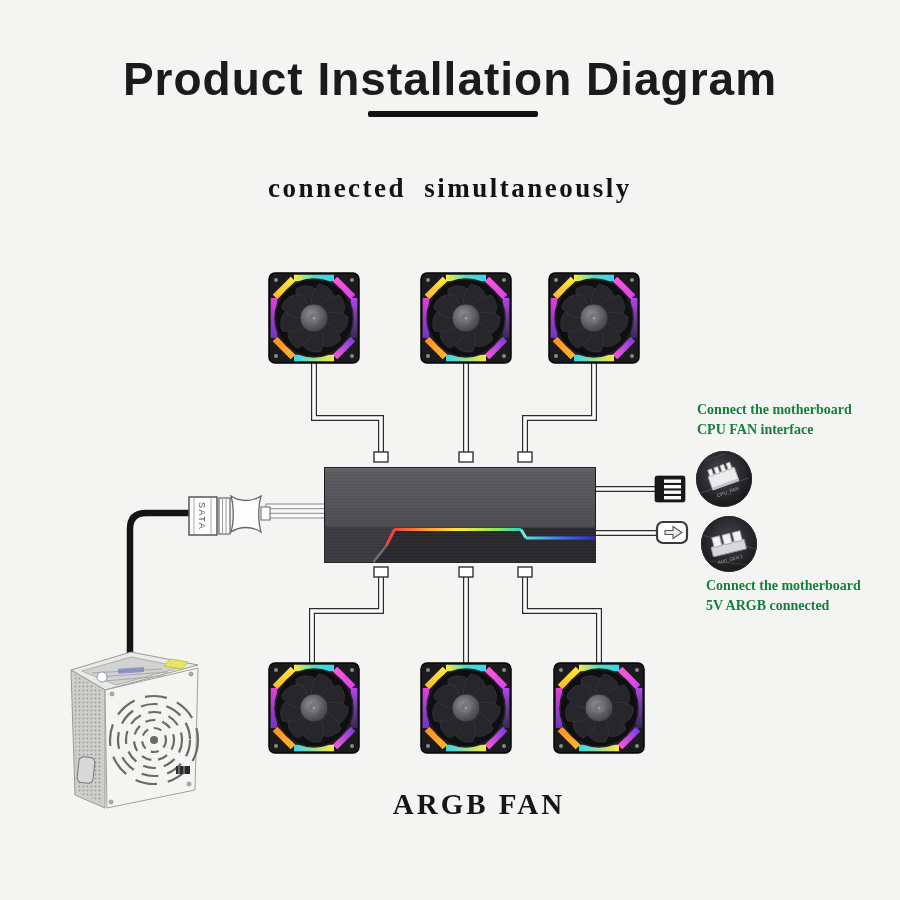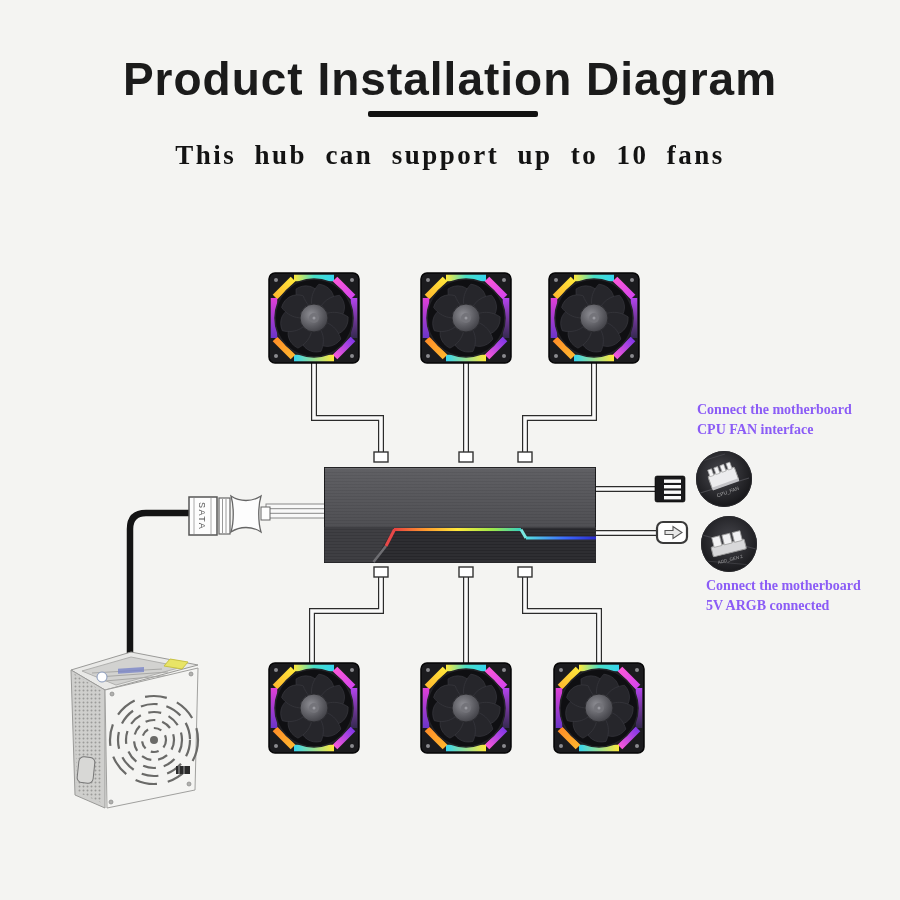--- a/index.html
+++ b/index.html
@@ -5,21 +5,21 @@
   html,body{margin:0;padding:0;background:#f4f4f2;}
   .canvas{position:relative;width:900px;height:900px;margin:0 auto;background:#f4f4f2;overflow:hidden;
           font-family:"Liberation Serif", serif;color:#161616;}
   .abs{position:absolute;}
   .title{left:0;right:0;top:52px;text-align:center;font-family:"Liberation Sans",sans-serif;
          font-weight:bold;font-size:46px;letter-spacing:1px;color:#1b1b1b;white-space:nowrap;}
   .title-underline{left:368px;top:111px;width:170px;height:6px;background:#111;border-radius:2px;}
   .subtitle{left:0;right:0;text-align:center;font-weight:bold;font-size:27px;
             letter-spacing:2.5px;word-spacing:9px;color:#131313;white-space:nowrap;}
   .sub1{top:140px;} .sub2{top:173px;}
-  .annot{font-weight:bold;font-size:14px;line-height:20px;color:#8b5cf6;white-space:nowrap;}
+  .annot{font-weight:bold;font-size:14px;line-height:20px;color:#15803d;white-space:nowrap;}
   .label-big{font-weight:bold;font-size:29px;letter-spacing:3px;white-space:nowrap;transform:translateX(-50%);}
   .fan{width:92px;height:92px;}
   svg{display:block;}
   .overlay{left:0;top:0;pointer-events:none;}
 </style>
 </head>
 <body>
 
 <div class="canvas">
 
@@ -94,21 +94,21 @@
         </g>
         <circle cx="46" cy="46" r="14" fill="url(#capG)" stroke="#2a2a2e"></circle>
         <circle cx="46" cy="46" r="5" fill="#74747a"></circle>
         <circle cx="46" cy="46" r="1.5" fill="#9a9aa0"></circle>
       </symbol>
     </defs>
   </svg>
 
   <div class="abs title">Product Installation Diagram</div>
   <div class="abs title-underline"></div>
-  <div class="abs subtitle sub1">This hub can support up to 10 fans</div>
+  <div class="abs subtitle sub2">connected simultaneously</div>
 
   <svg class="abs overlay" width="900" height="900">
 
     <g fill="none" stroke-linejoin="miter" stroke-linecap="butt">
       <g stroke="#2b2b2b" stroke-width="6">
         <path d="M314,361 V418 H381 V452"></path>
         <path d="M466,361 V452"></path>
         <path d="M594,361 V418 H525 V452"></path>
         <path d="M381,577 V611 H312 V663"></path>
         <path d="M466,577 V663"></path>
@@ -343,14 +343,15 @@
 
   <div class="abs annot" style="left:697px;top:400px">
     <div>Connect the motherboard</div>
     <div>CPU FAN interface</div>
   </div>
   <div class="abs annot" style="left:706px;top:576px">
     <div>Connect the motherboard</div>
     <div>5V ARGB connected</div>
   </div>
 
+  <div class="abs label-big" style="left:479px;top:788px">ARGB FAN</div>
 
 </div>
 
 </body></html>

